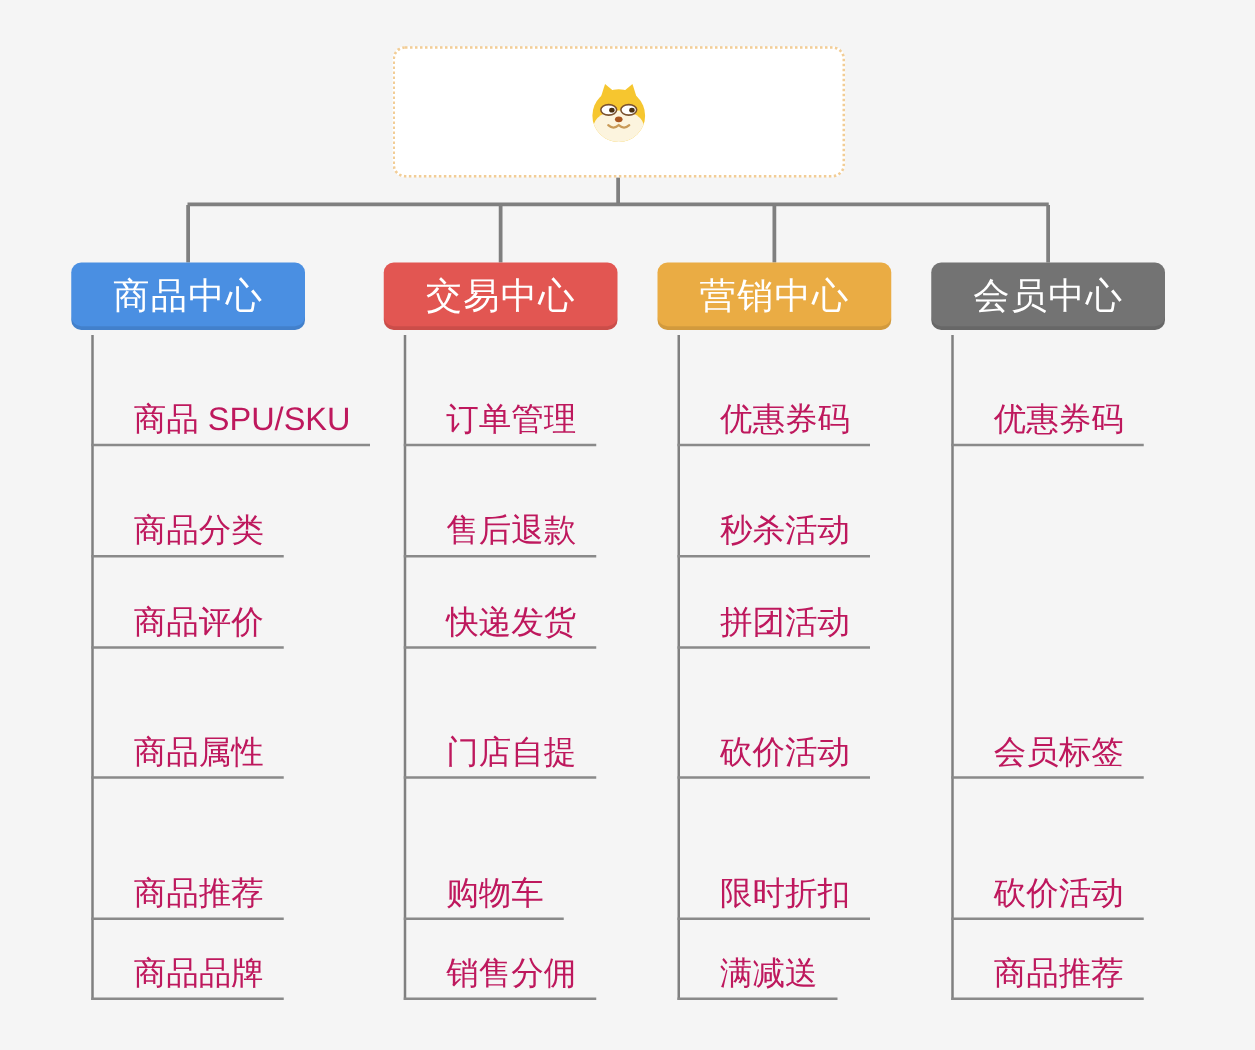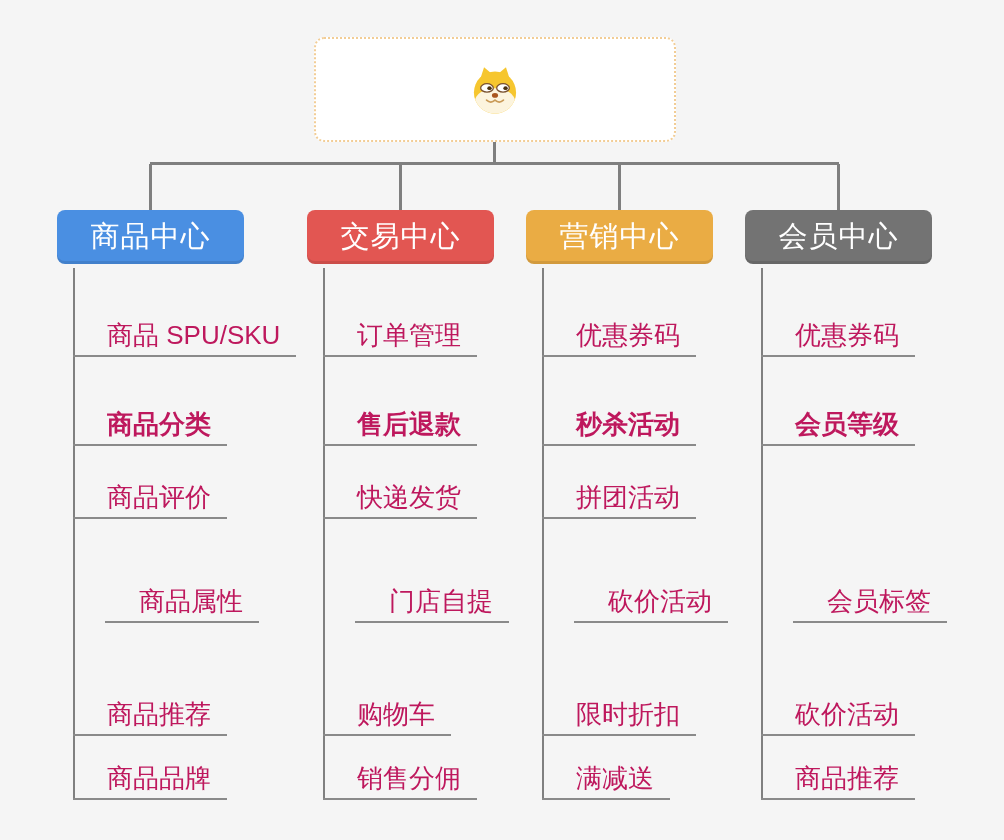--- a/index.html
+++ b/index.html
@@ -36,22 +36,22 @@
   }
   .b0 { background:#4a8fe2; } .b1 { background:#e25652; } .b2 { background:#eaac44; } .b3 { background:#737373; }
 
   .trunk { position:absolute; left:16px; top:58px; width:2px; height:532px; background:#808080; }
 
   .leaf {
     position:absolute; left:16px; font-size:26px; color:#be185d; line-height:26px;
     padding:0 16px 7px 34px; border-bottom:2px solid #8a8a8a; white-space:nowrap;
     width:max-content;
   }
-  .l0 { top:112px; } .l1 { top:201px;font-weight:bold; } .l2 { top:274px; }
-  .l3 { top:378px;margin-left:32px; } .l4 { top:491px; } .l5 { top:555px; }
+  .l0 { top:112px; } .l1 { top:201px; } .l2 { top:274px; }
+  .l3 { top:378px; } .l4 { top:491px; } .l5 { top:555px; }
 </style>
 </head>
 <body>
 
 <div class="canvas">
 
   <div class="line root-drop"></div>
   <div class="line bus"></div>
   <div class="line drop drop-0"></div>
   <div class="line drop drop-1"></div>
@@ -116,19 +116,18 @@
     <div class="leaf l4">购物车</div>
     <div class="leaf l5">销售分佣</div>
   </div>
 
   <div class="column c3">
     <div class="branch b3">
       <span>会员中心</span>
     </div>
     <div class="trunk"></div>
     <div class="leaf l0">优惠券码</div>
-    <div class="leaf l1">会员等级</div>
     <div class="leaf l3">会员标签</div>
     <div class="leaf l4">砍价活动</div>
     <div class="leaf l5">商品推荐</div>
   </div>
 
 </div>
 
 </body></html>

